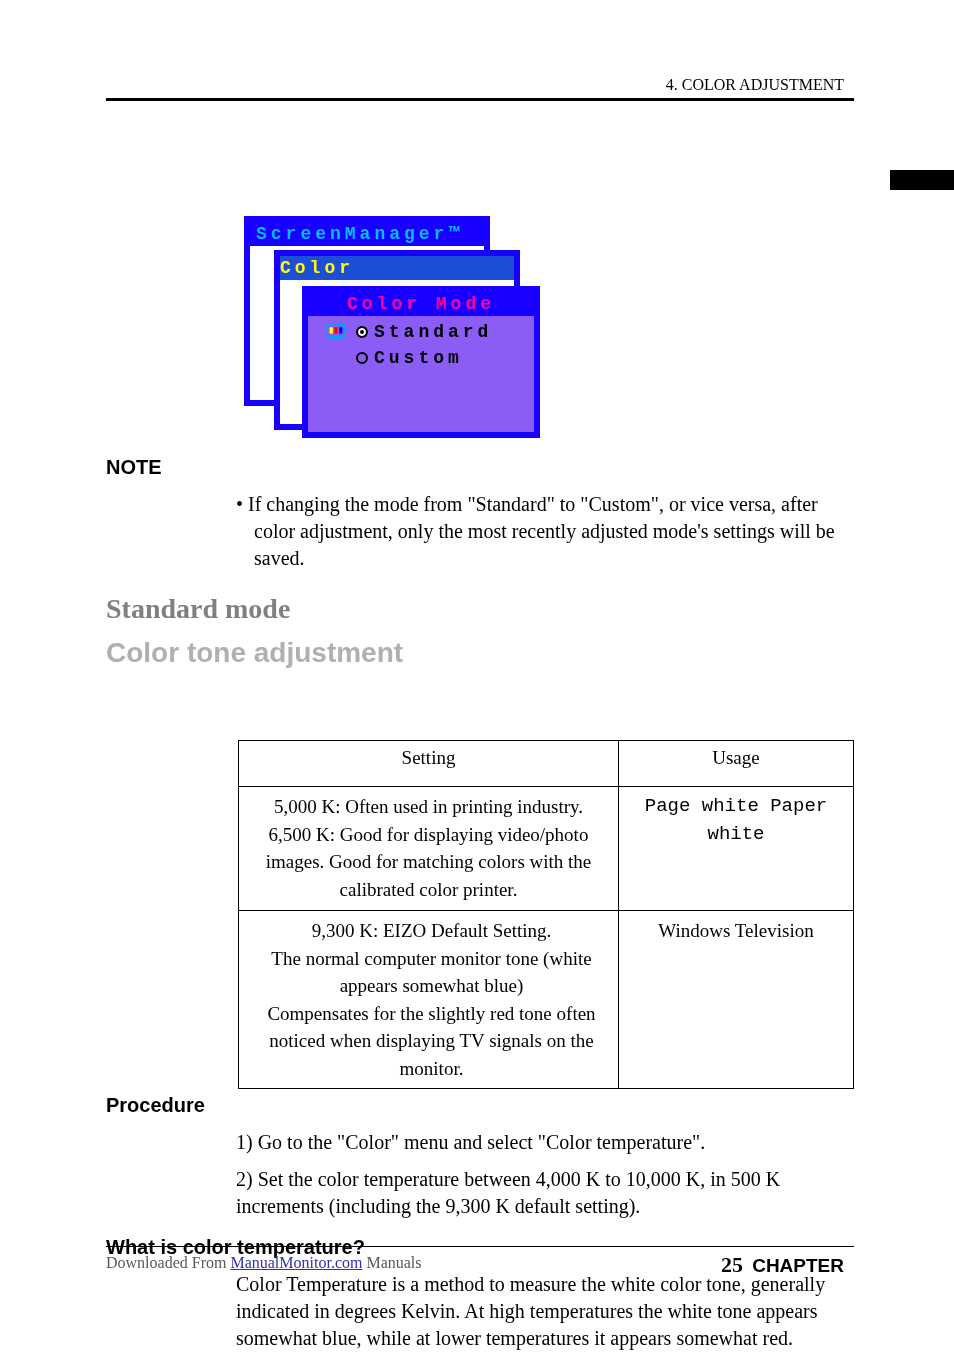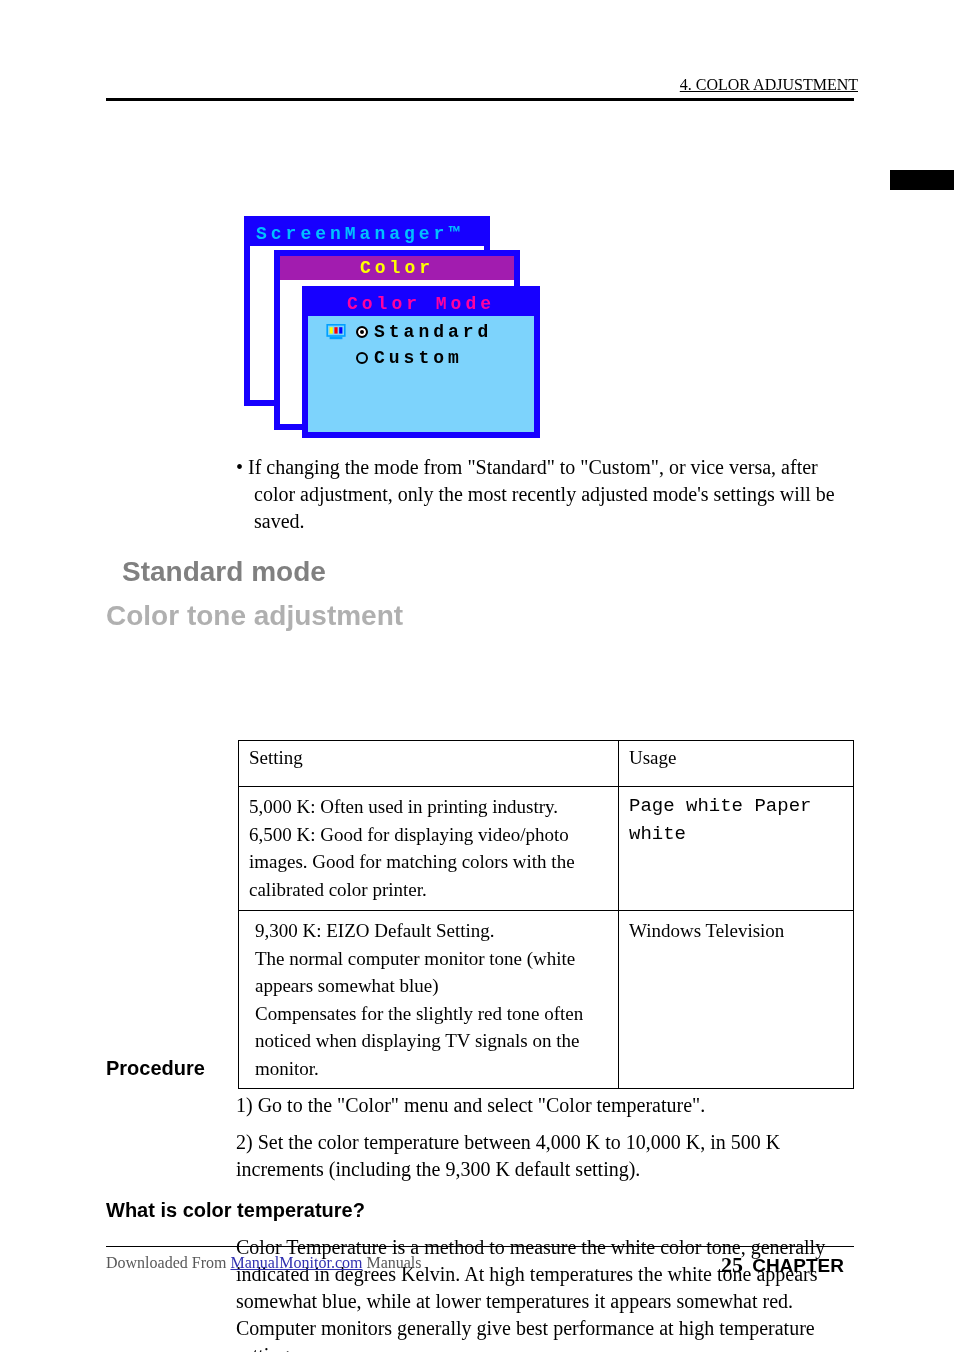--- a/index.html
+++ b/index.html
@@ -1,48 +1,48 @@
 <!DOCTYPE html>
 <html><head>
 <meta charset="utf-8">
 <style>
   * { box-sizing: border-box; margin: 0; padding: 0; }
   html, body { width: 954px; height: 1352px; background: #fff; font-family: "Times New Roman", Times, serif; color: #000; }
   .page { position: relative; width: 954px; height: 1352px; }
 
   
   .header-line { position: absolute; left: 106px; top: 98px; width: 748px; height: 3px; background: #000; }
-  .header-text { position: absolute; right: 96px; top: 76px; font-size: 16px; text-decoration: underline; }
+  .header-text { position: absolute; right: 110px; top: 76px; font-size: 16px; }
   .side-bar { position: absolute; right: 0; top: 170px; width: 64px; height: 20px; background: #000; }
 
   
   .osd-wrap { position: absolute; left: 244px; top: 216px; width: 340px; height: 222px; font-family: "Courier New", monospace; font-weight: bold; letter-spacing: 4px; }
   .win1 { position: absolute; left: 0; top: 0; width: 246px; height: 190px; border: 6px solid #1700ff; background: #fff; }
   .win1 .titlebar { background: #1700ff; color: #00c0ff; font-size: 18px; padding: 2px 6px; }
   .win2 { position: absolute; left: 30px; top: 34px; width: 246px; height: 180px; border: 6px solid #1700ff; background: #fff; }
-  .win2 .titlebar { background: #a21caf; color: #ffff00; font-size: 18px; text-align: center; padding: 2px 0; }
-  .win3 { position: absolute; left: 58px; top: 70px; width: 238px; height: 152px; border: 6px solid #1700ff; background: #7dd3fc; }
+  .win2 .titlebar { background: #1d4ed8; color: #ffff00; font-size: 18px; text-align: left; padding: 2px 0; }
+  .win3 { position: absolute; left: 58px; top: 70px; width: 238px; height: 152px; border: 6px solid #1700ff; background: #8b5cf6; }
   .win3 .titlebar { background: #1700ff; color: #ff00a0; font-size: 18px; text-align: center; padding: 2px 0; }
   .opt { color: #000; font-size: 18px; margin: 6px 0 0 18px; letter-spacing: 4px; display: flex; align-items: center; }
   .opt .radio { display: inline-block; width: 12px; height: 12px; border: 2px solid #000; border-radius: 50%; margin-right: 6px; letter-spacing: 0; }
   .opt .radio.filled { background: #000; box-shadow: inset 0 0 0 2px #fff; }
   .osd-icon { width: 20px; height: 16px; margin-right: 10px; }
 
   
   .body { position: absolute; left: 106px; top: 454px; width: 748px; font-size: 20px; line-height: 1.35; }
   .body p { margin-bottom: 10px; }
   .indent { padding-left: 130px; }
   .note-label { font-family: Arial, Helvetica, sans-serif; font-weight: bold; font-size: 20px; }
-  .h3 { font-family: Liberation Sans, sans-serif; font-weight: bold; color: #808080; font-size: 28px; margin: 18px 0 6px 16px; }
+  .h3 { font-family: Liberation Serif, serif; font-weight: bold; color: #808080; font-size: 28px; margin: 18px 0 6px 0; }
   .h4 { font-family: Arial, Helvetica, sans-serif; font-weight: bold; color: #b0b0b0; font-size: 28px; margin: 6px 0 0 0; }
   .indent2 { padding-left: 130px; }
 
   
   .tbl { position: absolute; left: 238px; top: 740px; width: 616px; border-collapse: collapse; font-size: 19px; }
-  .tbl th, .tbl td { border: 1px solid #000; padding: 6px 10px; vertical-align: top; text-align: left; font-weight: normal; }
+  .tbl th, .tbl td { border: 1px solid #000; padding: 6px 10px; vertical-align: top; text-align: center; font-weight: normal; }
   .tbl th { height: 46px; }
   .tbl td.set { height: 124px; line-height: 1.45; }
   .tbl .col1 { width: 380px; }
 
   
   .footer-line { position: absolute; left: 106px; top: 1246px; width: 748px; height: 1px; background: #000; }
   .footer-left { position: absolute; left: 106px; top: 1254px; font-size: 16px; color: #595959; }
   .footer-page { position: absolute; right: 110px; top: 1252px; font-family: Arial, Helvetica, sans-serif; font-weight: bold; font-size: 19px; }
   .footer-page .num { font-family: Liberation Serif, serif; font-size: 22px; margin-right: 4px; }
 </style>
@@ -75,20 +75,23 @@
       <span>Standard</span>
     </div>
     <div class="opt" style="margin-left:48px;">
       <span class="radio"></span>
       <span>Custom</span>
     </div>
   </div>
 </div>
 
 <div class="body">
+  <p>
+    <span class="note-label">NOTE</span>
+  </p>
   <p class="indent" style="text-indent:-18px; padding-left:148px;">•  <span>If changing the mode from "Standard" to "Custom", or vice versa, after color adjustment, only the most recently adjusted mode's settings will be saved.</span></p>
 
   <div class="h3">Standard mode</div>
   <div class="h4">Color tone adjustment</div>
 
   <div style="height:420px;"></div>
 
   <p>
     <span class="note-label">Procedure</span>
   </p>

